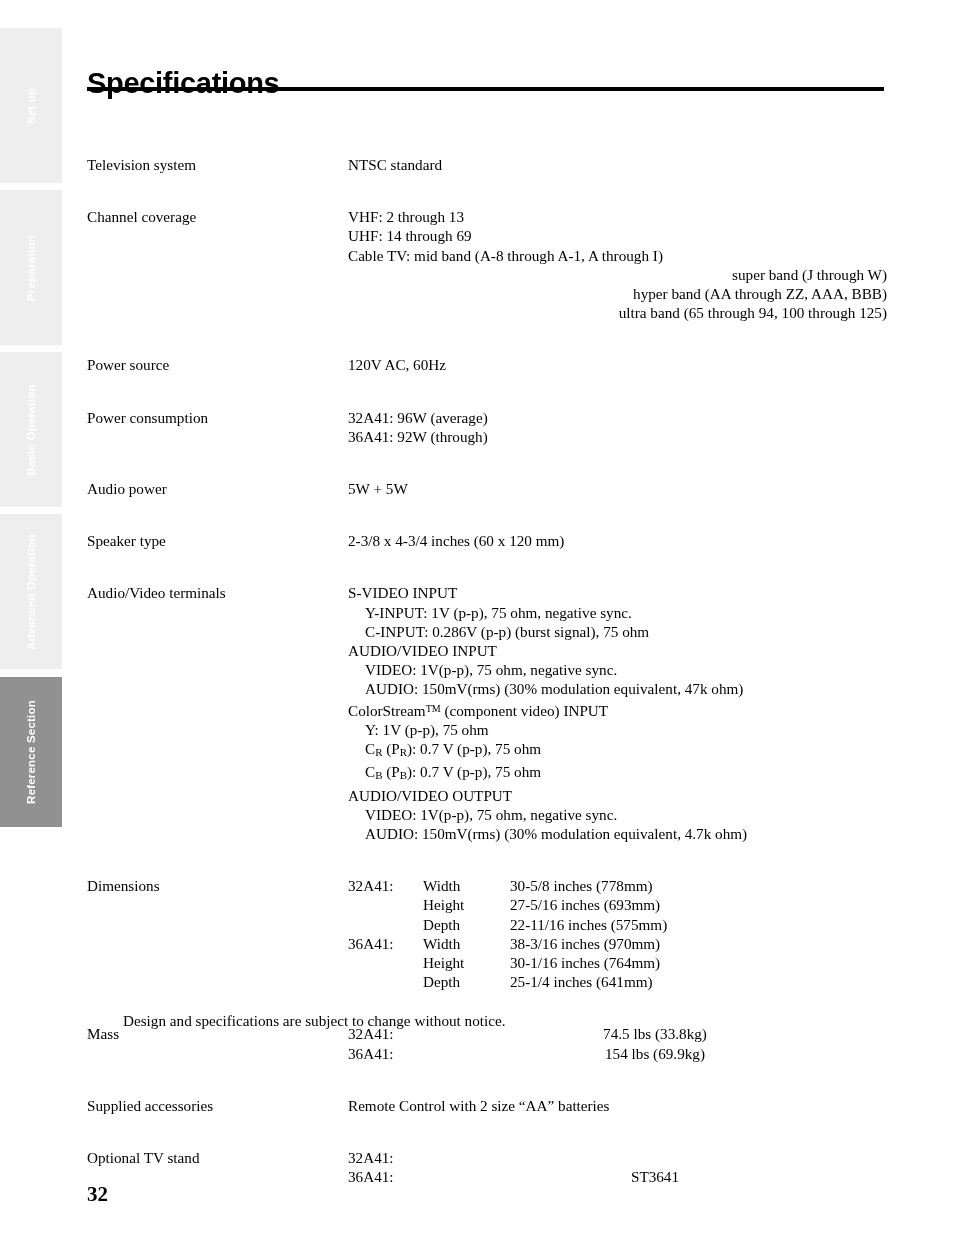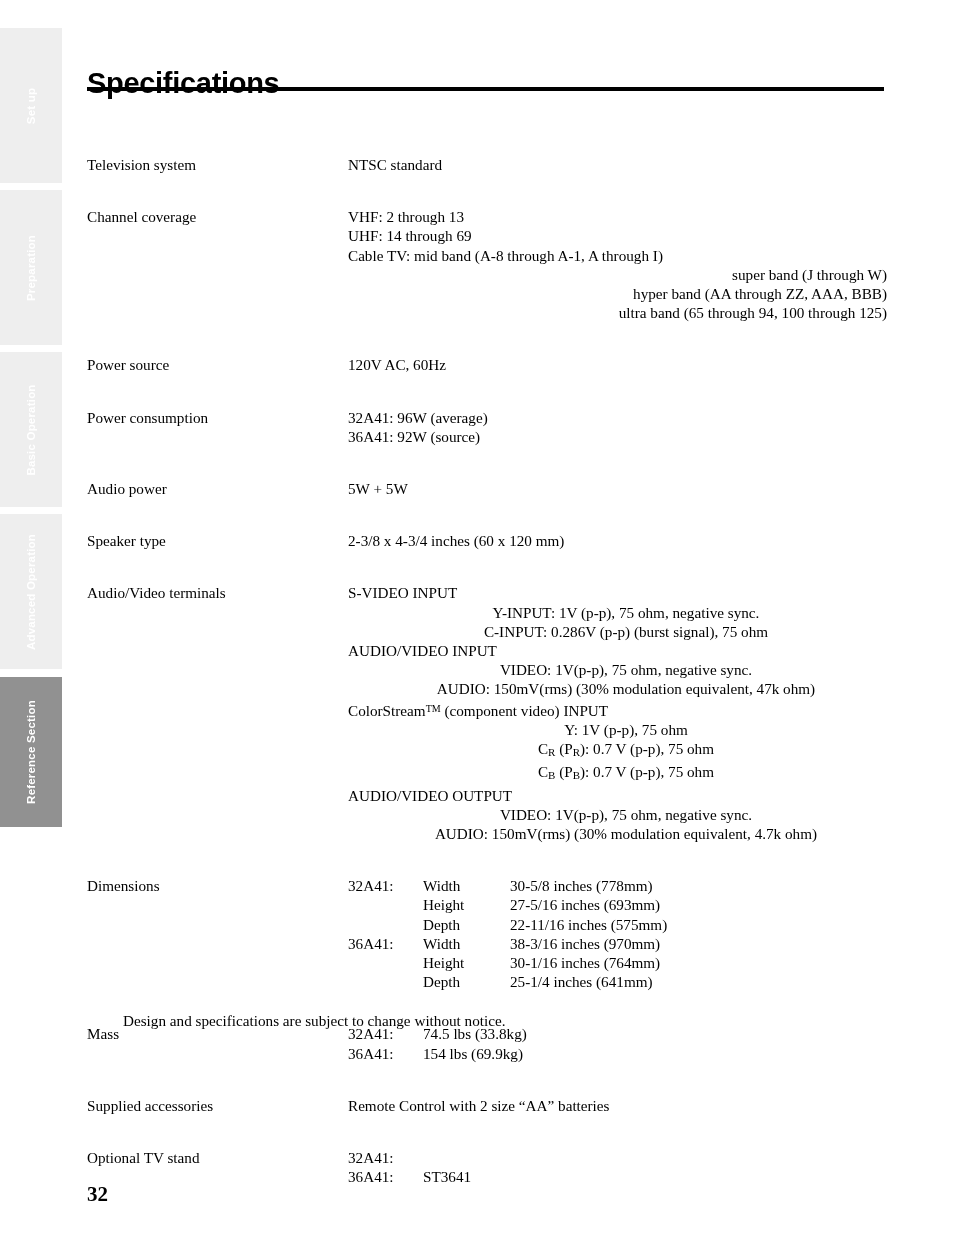--- a/index.html
+++ b/index.html
@@ -91,35 +91,35 @@
   }
   .spec-label {
     width: 261px;
     flex: 0 0 261px;
     white-space: nowrap;
   }
   .spec-value {
     flex: 1 1 auto;
   }
   .val-line { white-space: nowrap; }
-  .ind1 { padding-left: 17px; text-align: center; }
+  .ind1 { padding-left: 17px; }
   .ind2 { padding-left: 72px; text-align: right; }
 
   
   .dim-line {
     display: flex;
     white-space: nowrap;
   }
   .dim-model { width: 75px; flex: 0 0 75px; }
   .dim-field { width: 87px; flex: 0 0 87px; }
   .dim-meas  { flex: 1 1 auto; }
 
   .mass-line { display: flex; white-space: nowrap; }
   .mass-model { width: 75px; flex: 0 0 75px; }
-  .mass-val { flex: 1 1 auto; }
+  .mass-val { flex: 1 1 auto; text-align: center; }
 
   sub {
     font-size: 0.72em;
     vertical-align: -0.18em;
   }
   sup {
     font-size: 0.66em;
     vertical-align: 0.42em;
     text-align: right;
   }
@@ -194,21 +194,21 @@
       <div class="spec-label">Power source</div>
       <div class="spec-value">
         <div class="val-line">120V AC, 60Hz</div>
       </div>
     </div>
 
     <div class="spec-row">
       <div class="spec-label">Power consumption</div>
       <div class="spec-value">
         <div class="val-line">32A41:  96W (average)</div>
-        <div class="val-line">36A41:  92W (source)</div>
+        <div class="val-line">36A41:  92W (through)</div>
       </div>
     </div>
 
     <div class="spec-row">
       <div class="spec-label">Audio power</div>
       <div class="spec-value">
         <div class="val-line">5W + 5W</div>
       </div>
     </div>
 

